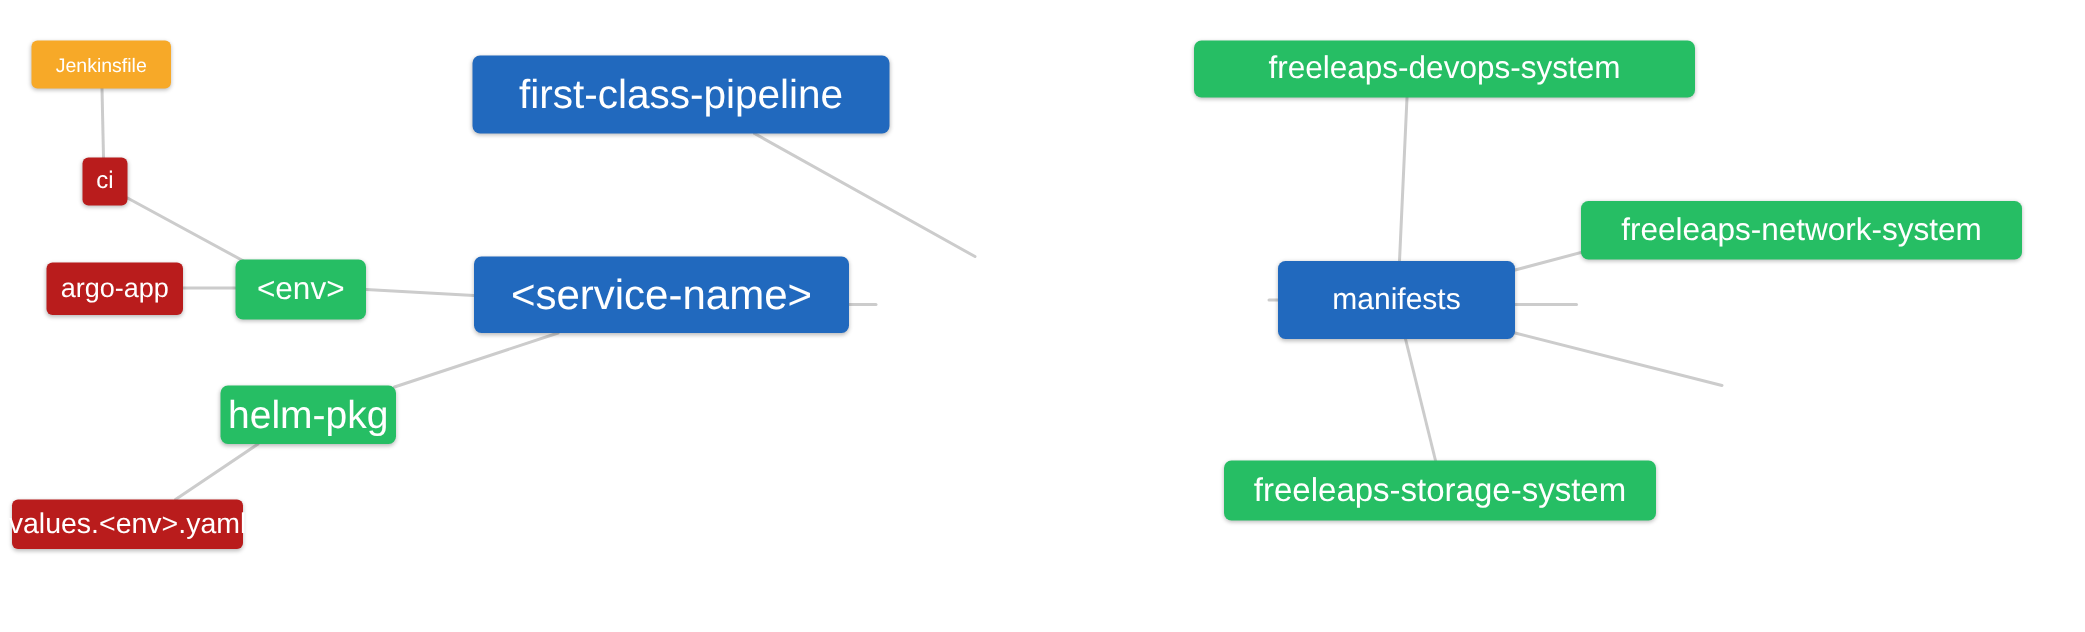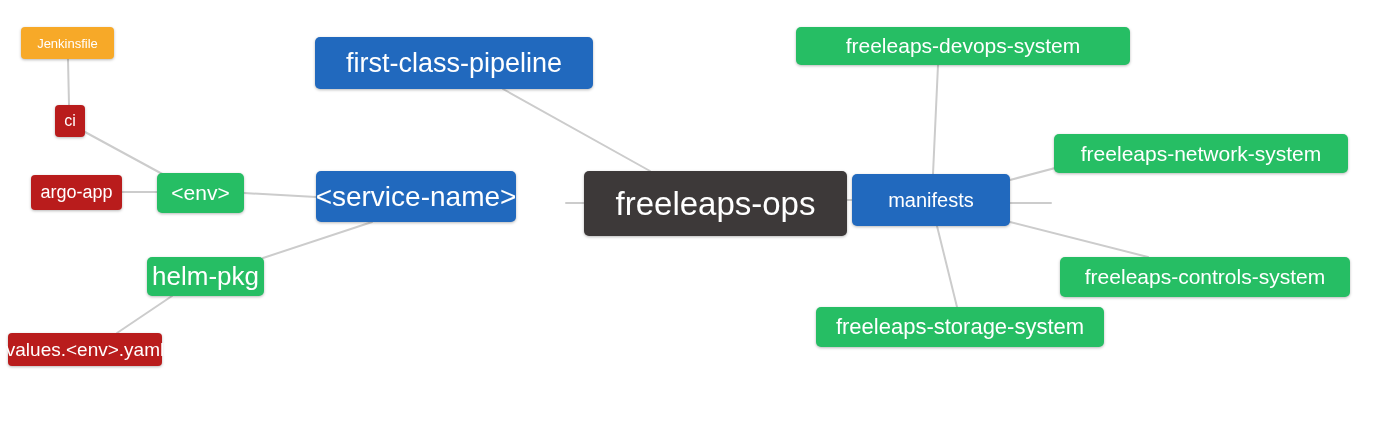--- a/index.html
+++ b/index.html
@@ -46,21 +46,21 @@
   .c-dark   { background: #3D3939; }
 
   
   #n-jenkinsfile          { left: 21px;   top: 27px;  width: 93px;  height: 32px; font-size: 13px; border-radius: 4px; }
   #n-ci                   { left: 55px;   top: 105px; width: 30px;  height: 32px; font-size: 16px; border-radius: 4px; }
   #n-argo-app             { left: 31px;   top: 175px; width: 91px;  height: 35px; font-size: 18px; border-radius: 4px; }
   #n-env                  { left: 157px;  top: 173px; width: 87px;  height: 40px; font-size: 21px; }
   #n-helm-pkg             { left: 147px;  top: 257px; width: 117px; height: 39px; font-size: 26px; }
   #n-values-env-yaml      { left: 8px;    top: 333px; width: 154px; height: 33px; font-size: 19px; border-radius: 4px; text-align: center; }
   #n-first-class-pipeline { left: 315px;  top: 37px;  width: 278px; height: 52px; font-size: 27px; }
-  #n-service-name         { left: 316px;  top: 171px; width: 200px; height: 51px; font-size: 28px; }
+  #n-service-name         { left: 316px;  top: 171px; width: 250px; height: 51px; font-size: 28px; }
   #n-freeleaps-ops        { left: 584px;  top: 171px; width: 263px; height: 65px; font-size: 33px; }
   #n-manifests            { left: 852px;  top: 174px; width: 158px; height: 52px; font-size: 20px; }
   #n-devops-system        { left: 796px;  top: 27px;  width: 334px; height: 38px; font-size: 21px; }
   #n-network-system       { left: 1054px; top: 111px; width: 294px; height: 39px; font-size: 21px; margin-top: 23px; }
   #n-monitoring-system    { left: 1051px; top: 185px; width: 326px; height: 38px; font-size: 21px; }
   #n-controls-system      { left: 1060px; top: 257px; width: 290px; height: 40px; font-size: 21px; }
   #n-storage-system       { left: 816px;  top: 307px; width: 288px; height: 40px; font-size: 22px; }
 </style>
 </head>
 <body>
@@ -93,26 +93,24 @@
   <div class="node c-green" id="n-env">&lt;env&gt;</div>
 
   <div class="node c-green" id="n-helm-pkg">helm-pkg</div>
 
   <div class="node c-red" id="n-values-env-yaml">values.&lt;env&gt;.yaml</div>
 
   <div class="node c-blue" id="n-first-class-pipeline">first-class-pipeline</div>
 
   <div class="node c-blue" id="n-service-name">&lt;service-name&gt;</div>
 
-  <div class="node c-dark" id="n-freeleaps-ops">freeleaps-ops</div>
 
   <div class="node c-blue" id="n-manifests">manifests</div>
 
   <div class="node c-green" id="n-devops-system">freeleaps-devops-system</div>
 
   <div class="node c-green" id="n-network-system">freeleaps-network-system</div>
 
 
-  <div class="node c-green" id="n-controls-system">freeleaps-controls-system</div>
 
   <div class="node c-green" id="n-storage-system">freeleaps-storage-system</div>
 
 </div>
 
 </body></html>

